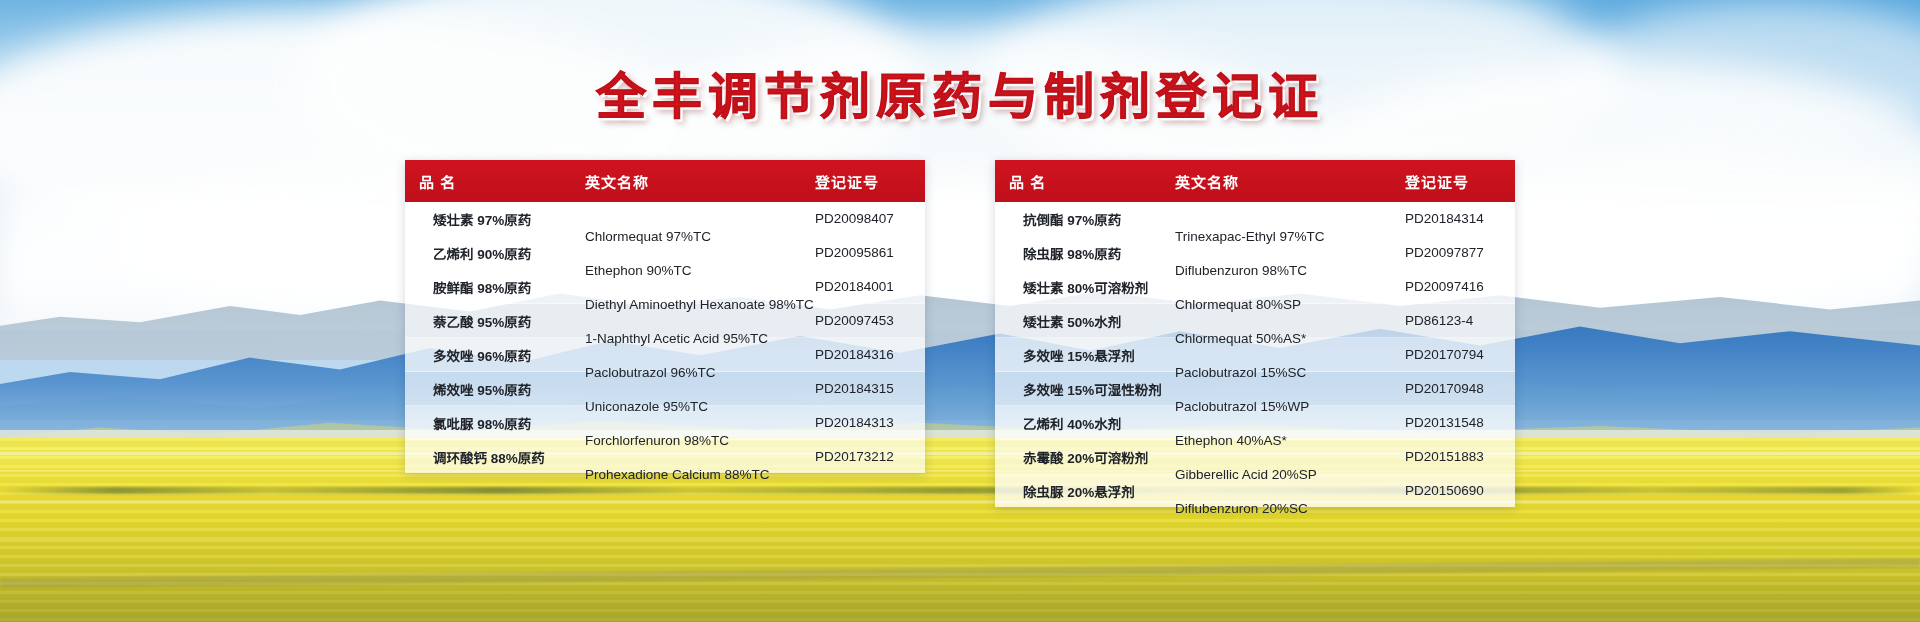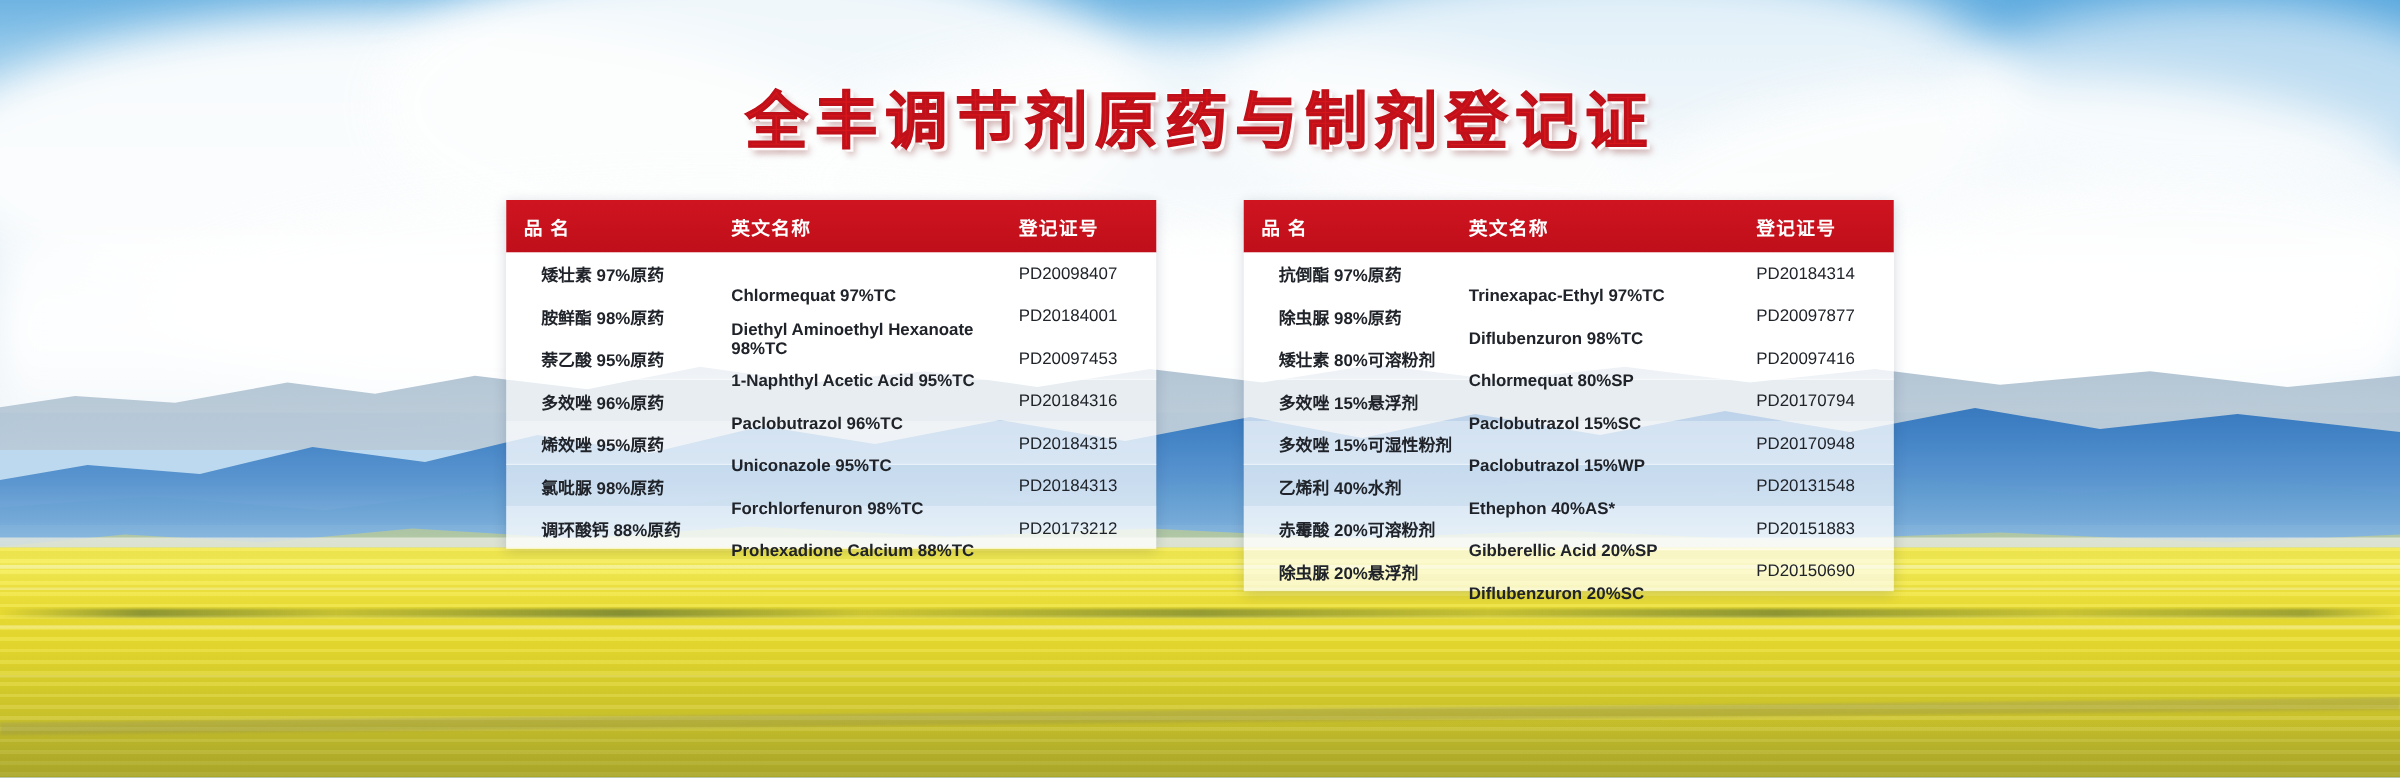--- a/index.html
+++ b/index.html
@@ -164,21 +164,21 @@
     border-bottom:1px solid rgba(255,255,255,.45);
   }
   .trow:nth-child(odd){background:rgba(255,255,255,.50);}
   .trow:nth-child(even){background:rgba(255,255,255,.28);}
   .trow:last-child{border-bottom:none;}
 
   .col-name{width:180px;padding-left:28px;box-sizing:border-box;}
   .col-en{width:230px;box-sizing:border-box;}
   .col-reg{width:110px;box-sizing:border-box;}
   .trow .col-name{font-weight:700;}
-  .trow .col-en{font-weight:700;margin-top:36px;}
+  .trow .col-en{font-weight:400;margin-top:36px;}
   .trow .col-reg{font-weight:400;}
   .thead .col-name{padding-left:14px;}
 </style>
 </head>
 <body>
 
 <div class="stage">
 
   <div class="bg">
     <div class="sky"></div>
@@ -221,20 +221,25 @@
           <div class="col col-en">英文名称</div>
           <div class="col col-reg">登记证号</div>
         </div>
         <div class="tbody">
           <div class="trow">
             <div class="col col-name">矮壮素 97%原药</div>
             <div class="col col-en">Chlormequat 97%TC</div>
             <div class="col col-reg">PD20098407</div>
           </div>
           <div class="trow">
+            <div class="col col-name">乙烯利 90%原药</div>
+            <div class="col col-en">Ethephon 90%TC</div>
+            <div class="col col-reg">PD20095861</div>
+          </div>
+          <div class="trow">
             <div class="col col-name">胺鲜酯 98%原药</div>
             <div class="col col-en">Diethyl Aminoethyl Hexanoate 98%TC</div>
             <div class="col col-reg">PD20184001</div>
           </div>
           <div class="trow">
             <div class="col col-name">萘乙酸 95%原药</div>
             <div class="col col-en">1-Naphthyl Acetic Acid 95%TC</div>
             <div class="col col-reg">PD20097453</div>
           </div>
           <div class="trow">
@@ -275,20 +280,25 @@
             <div class="col col-name">除虫脲 98%原药</div>
             <div class="col col-en">Diflubenzuron 98%TC</div>
             <div class="col col-reg">PD20097877</div>
           </div>
           <div class="trow">
             <div class="col col-name">矮壮素 80%可溶粉剂</div>
             <div class="col col-en">Chlormequat 80%SP</div>
             <div class="col col-reg">PD20097416</div>
           </div>
           <div class="trow">
+            <div class="col col-name">矮壮素 50%水剂</div>
+            <div class="col col-en">Chlormequat 50%AS*</div>
+            <div class="col col-reg">PD86123-4</div>
+          </div>
+          <div class="trow">
             <div class="col col-name">多效唑 15%悬浮剂</div>
             <div class="col col-en">Paclobutrazol 15%SC</div>
             <div class="col col-reg">PD20170794</div>
           </div>
           <div class="trow">
             <div class="col col-name">多效唑 15%可湿性粉剂</div>
             <div class="col col-en">Paclobutrazol 15%WP</div>
             <div class="col col-reg">PD20170948</div>
           </div>
           <div class="trow">

